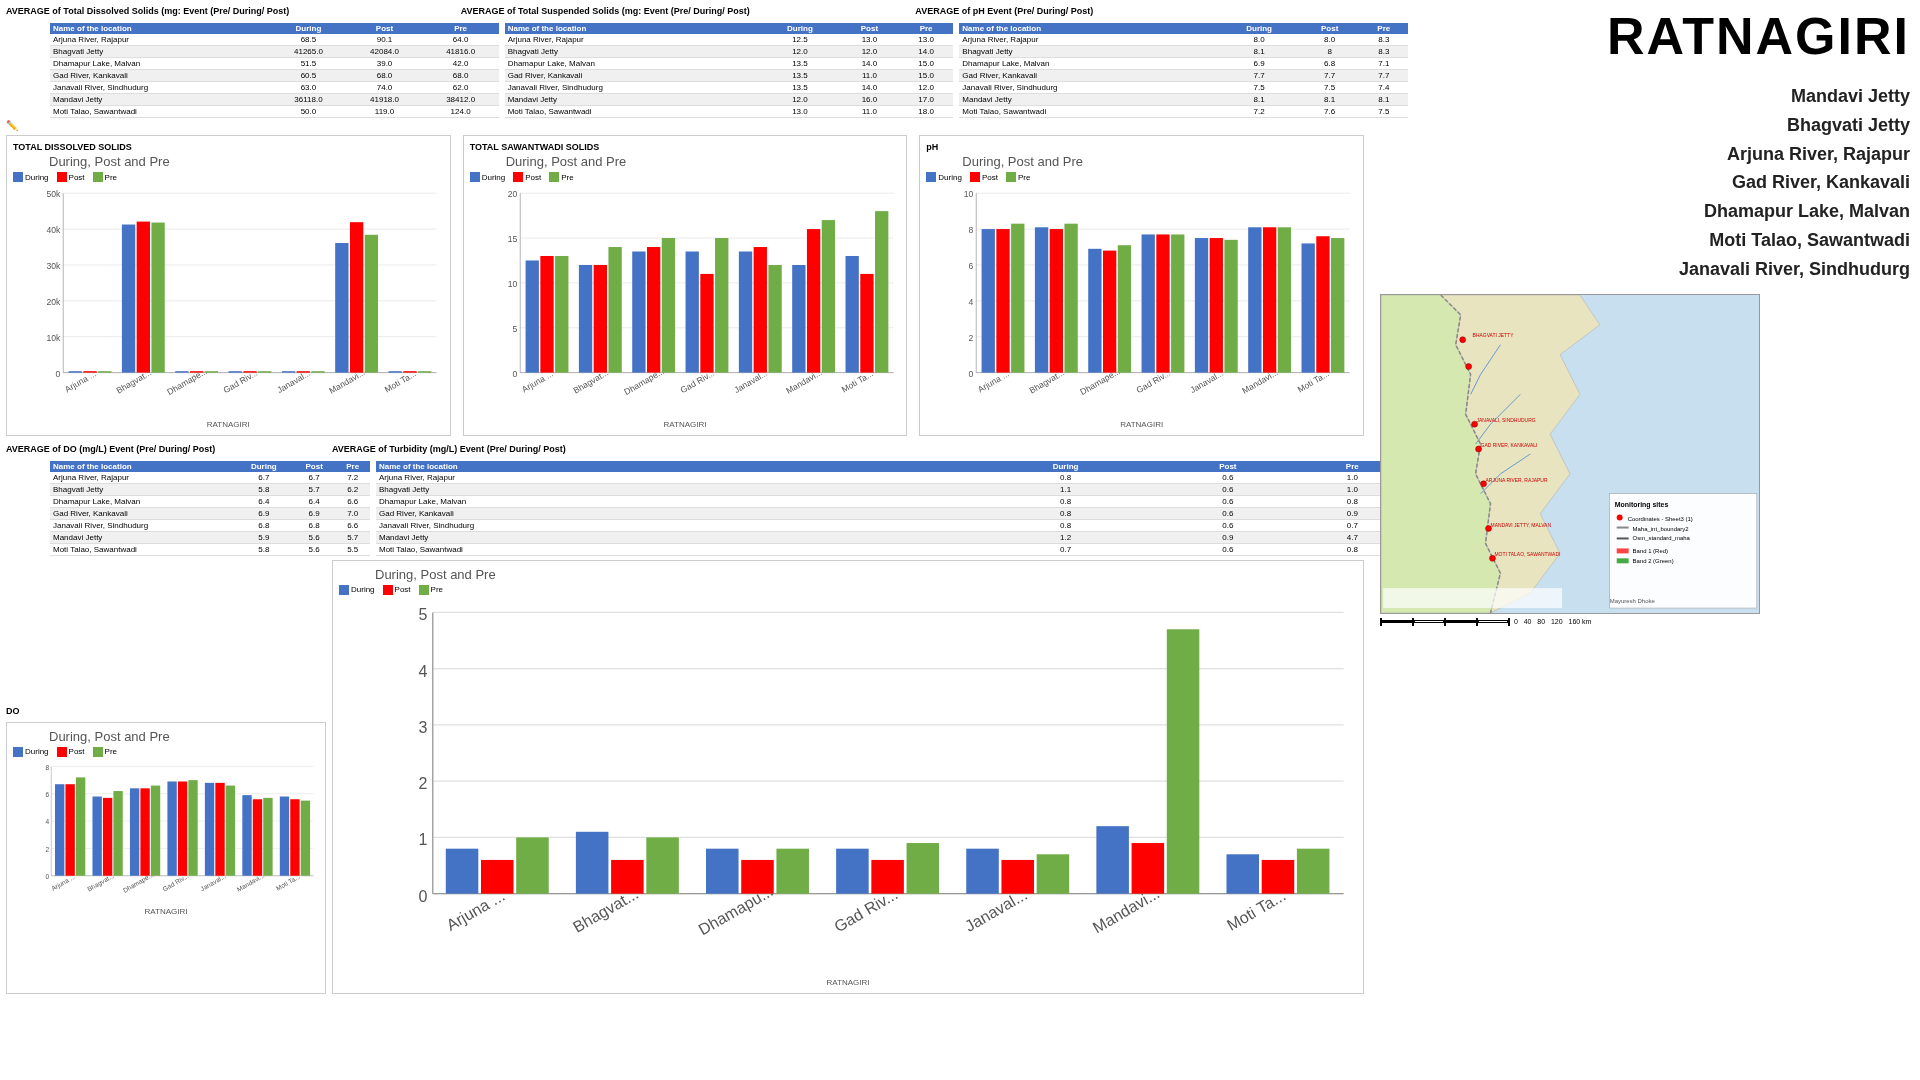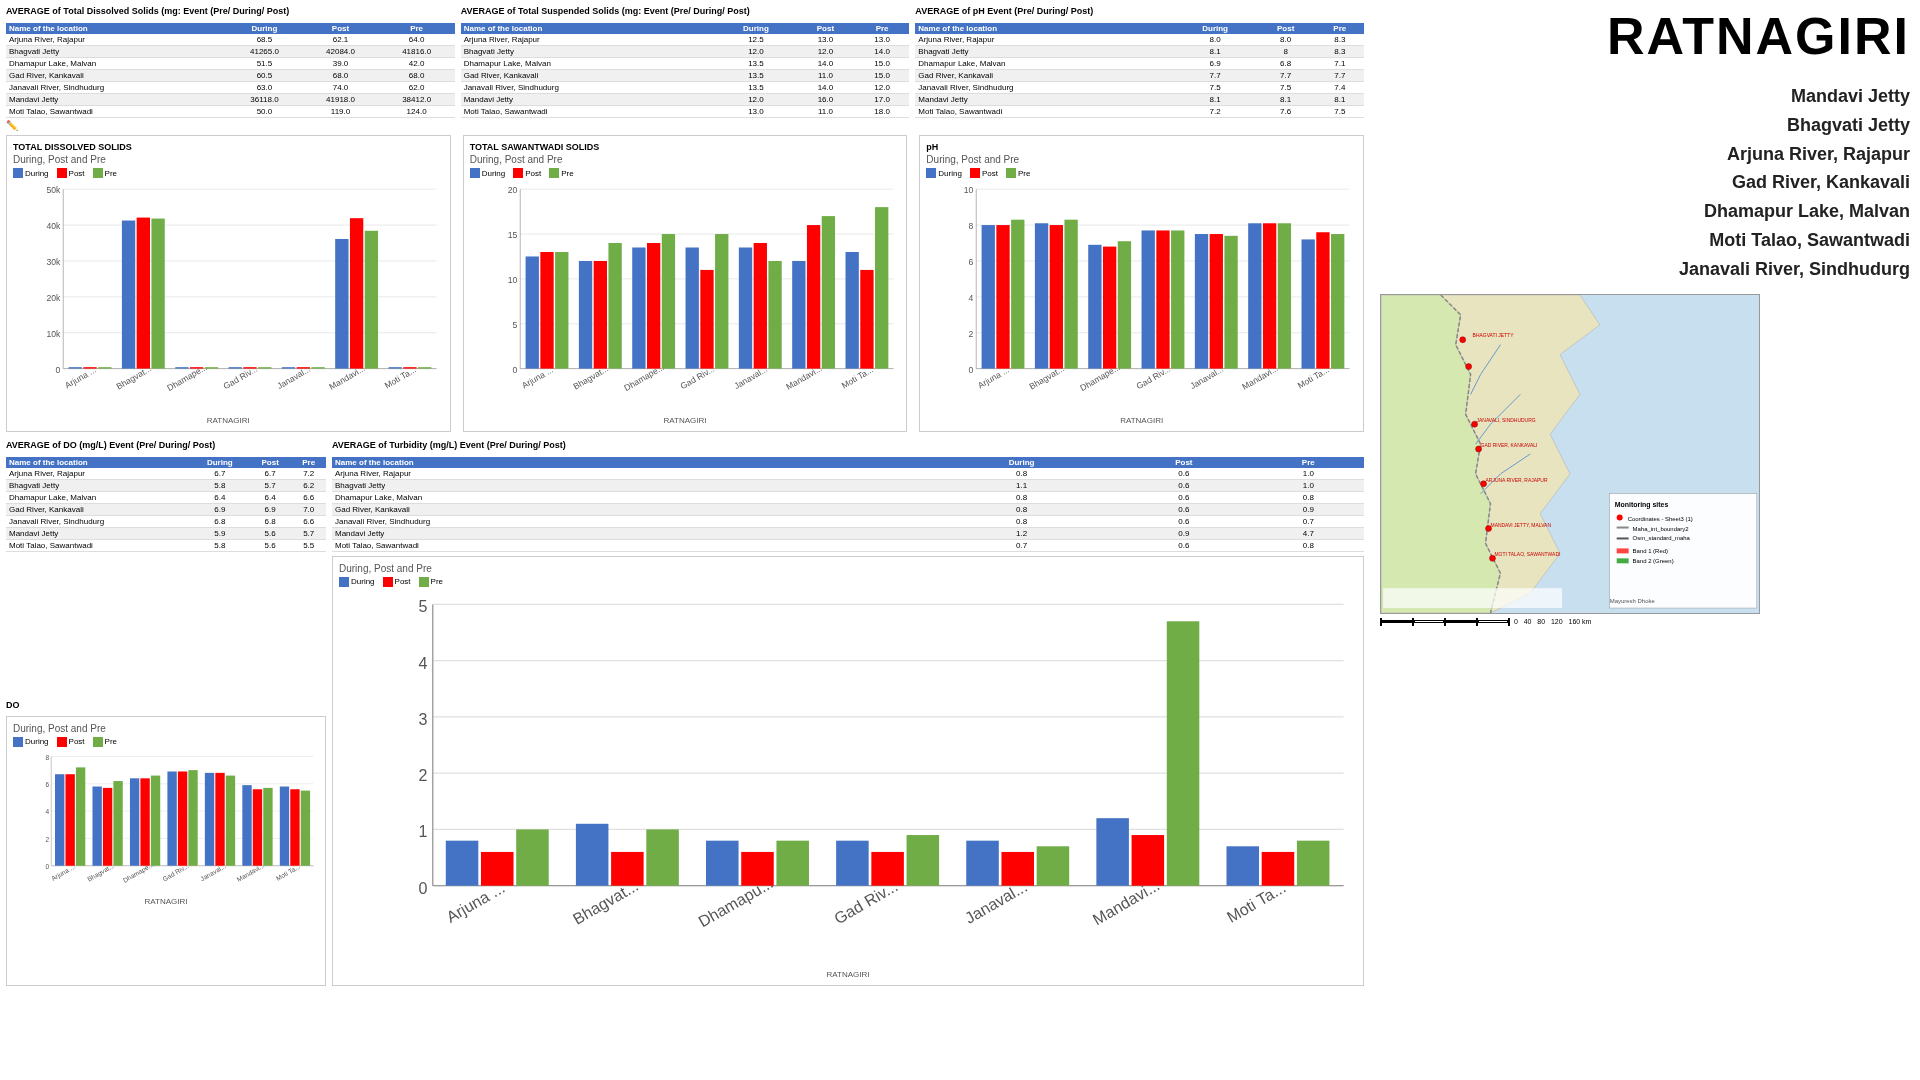--- a/index.html
+++ b/index.html
@@ -45,20 +45,21 @@
     .table-title {
       font-size: 9px;
       font-weight: bold;
       color: #000;
       margin-bottom: 7px;
     }
     table {
       width: 100%;
       border-collapse: collapse;
       font-size: 8px;
+      margin-left: 44px;
     }
     table th {
       background: #4472C4;
       color: #fff;
       padding: 1px 3px;
       text-align: left;
       font-weight: bold;
       font-size: 8px;
     }
     table th.numeric {
@@ -94,23 +95,24 @@
       padding: 6px;
       background: #fff;
     }
     .chart-section-title {
       font-size: 9px;
       font-weight: bold;
       color: #000;
       margin-bottom: 2px;
     }
     .chart-subtitle {
-      font-size: 10px;
+      font-size: 13px;
       color: #555;
       margin-bottom: 3px;
+      margin-left: 36px;
     }
     .chart-legend {
       display: flex;
       flex-direction: row;
       gap: 8px;
       margin-bottom: 4px;
       font-size: 8px;
     }
     .legend-item {
       display: flex;
@@ -221,21 +223,21 @@
               <th>Name of the location</th>
               <th class="numeric" style="background:#4472C4;">During</th>
               <th class="numeric" style="background:#4472C4;">Post</th>
               <th class="numeric" style="background:#4472C4;">Pre</th>
             </tr>
           </thead>
           <tbody id="tds-tbody">
               <tr>
                 <td>Arjuna River, Rajapur</td>
                 <td class="numeric">68.5</td>
-                <td class="numeric">62.1</td>
+                <td class="numeric">90.1</td>
                 <td class="numeric">64.0</td>
               </tr>
               <tr>
                 <td>Bhagvati Jetty</td>
                 <td class="numeric">41265.0</td>
                 <td class="numeric">42084.0</td>
                 <td class="numeric">41816.0</td>
               </tr>
               <tr>
                 <td>Dhamapur Lake, Malvan</td>

